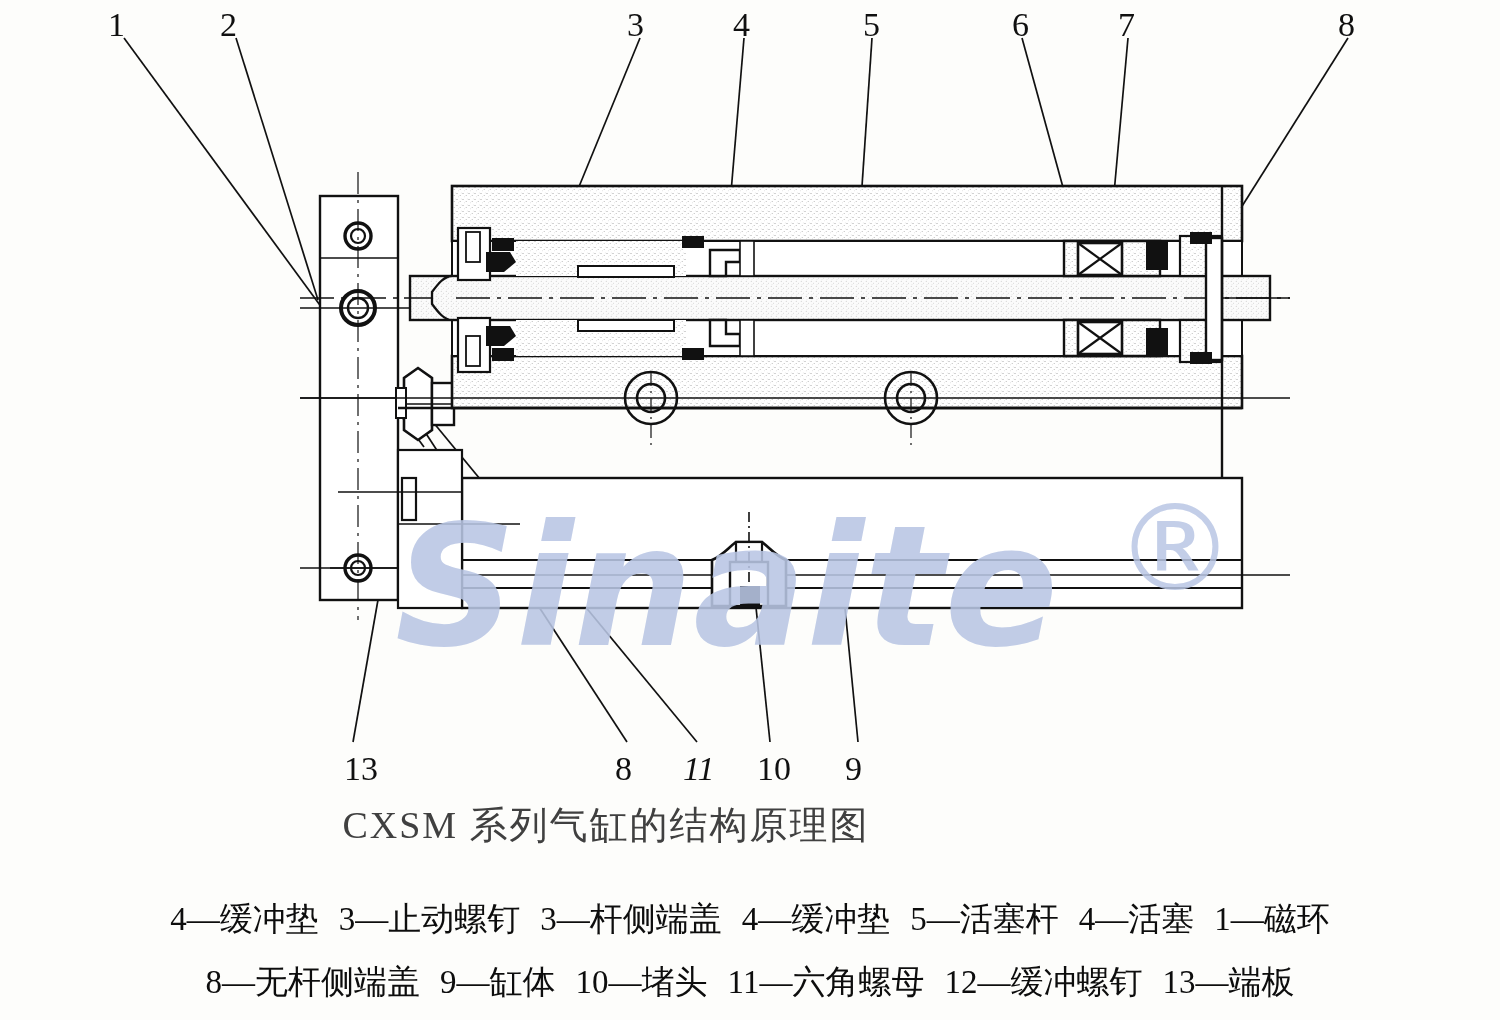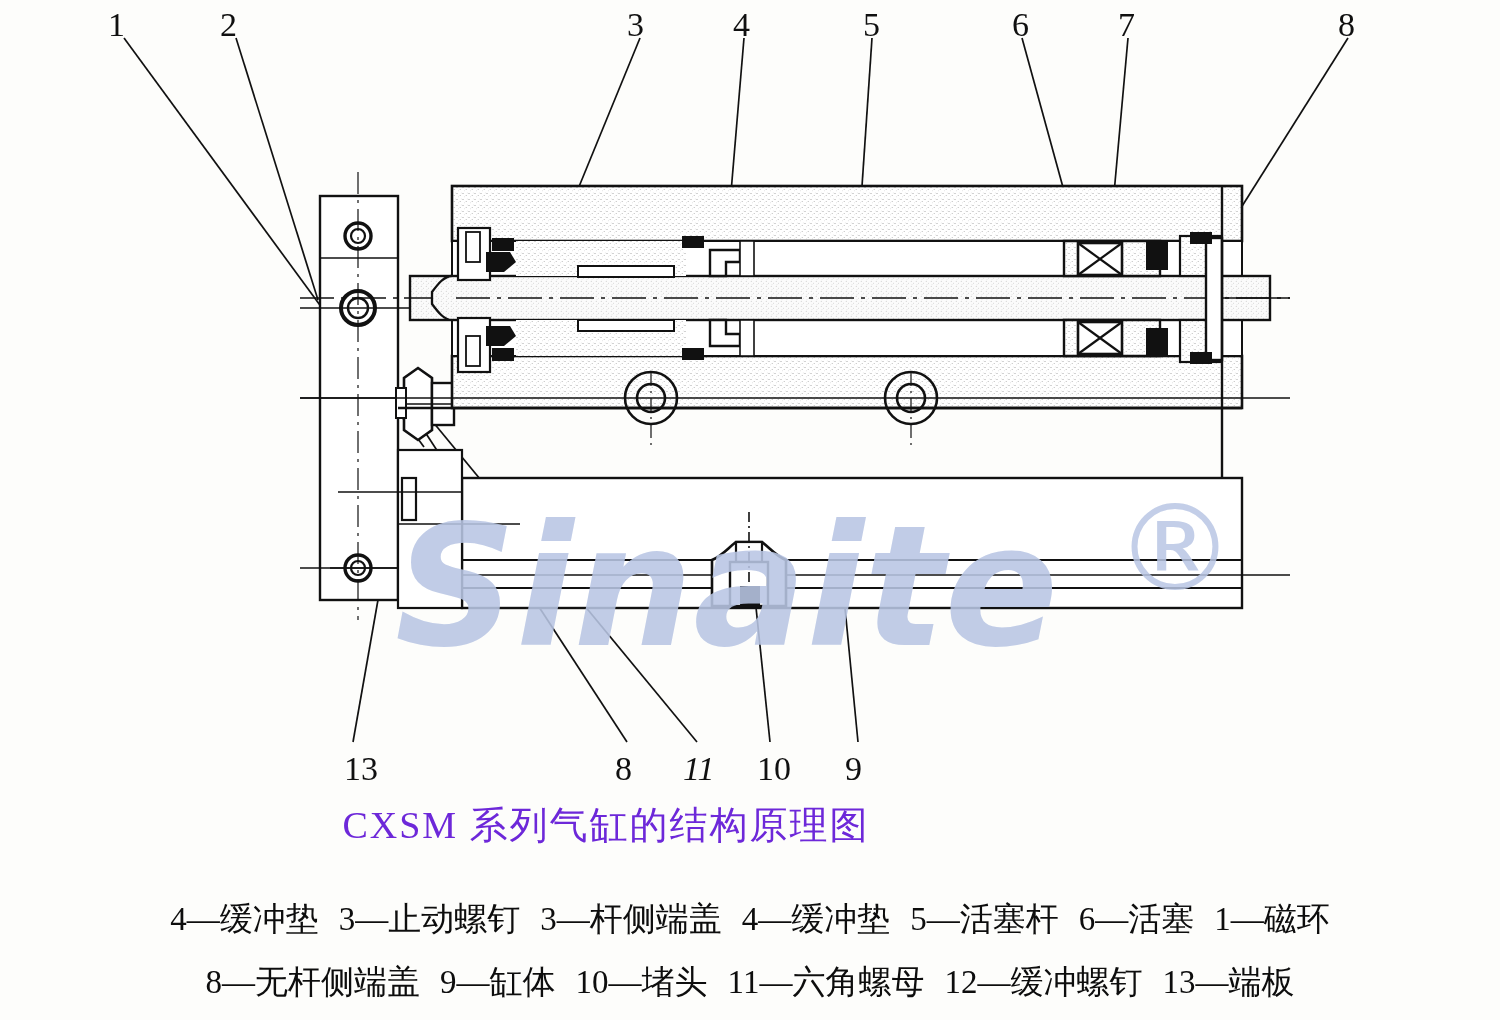--- a/index.html
+++ b/index.html
@@ -32,21 +32,21 @@
   }
   #figure-title {
     position: absolute;
     left: 0;
     top: 800px;
     width: 1212px;
     text-align: center;
     font-family: "Liberation Serif", "DejaVu Serif", serif;
     font-size: 38px;
     letter-spacing: 2px;
-    color: #6d28d9;
+    color: #404040;
     white-space: nowrap;
   }
   .legend-line {
     position: absolute;
     left: 0;
     width: 1500px;
     text-align: center;
     font-family: "Liberation Serif", "DejaVu Serif", serif;
     font-size: 33px;
     color: #0d0d0d;
@@ -271,16 +271,16 @@
       <div class="callout-num" style="left: 1338px; top: 8px;">8</div>
       <div class="callout-num" style="left: 845px; top: 752px;">9</div>
       <div class="callout-num" style="left: 757px; top: 752px;">10</div>
       <div class="callout-num" style="left: 683px; top: 752px; font-style: italic;">11</div>
       <div class="callout-num" style="left: 615px; top: 752px;">8</div>
       <div class="callout-num" style="left: 344px; top: 752px;">13</div>
     </div>
 
   <div id="figure-title">CXSM 系列气缸的结构原理图</div>
 
-  <div class="legend-line" id="legend-row-1"><span class="legend-item">4—缓冲垫</span><span class="legend-item">3—止动螺钉</span><span class="legend-item">3—杆侧端盖</span><span class="legend-item">4—缓冲垫</span><span class="legend-item">5—活塞杆</span><span class="legend-item">6—活塞</span><span class="legend-item">1—磁环</span></div>
+  <div class="legend-line" id="legend-row-1"><span class="legend-item">4—缓冲垫</span><span class="legend-item">3—止动螺钉</span><span class="legend-item">3—杆侧端盖</span><span class="legend-item">4—缓冲垫</span><span class="legend-item">5—活塞杆</span><span class="legend-item">4—活塞</span><span class="legend-item">1—磁环</span></div>
   <div class="legend-line" id="legend-row-2"><span class="legend-item">8—无杆侧端盖</span><span class="legend-item">9—缸体</span><span class="legend-item">10—堵头</span><span class="legend-item">11—六角螺母</span><span class="legend-item">12—缓冲螺钉</span><span class="legend-item">13—端板</span></div>
 
 </div>
 
 </body></html>

